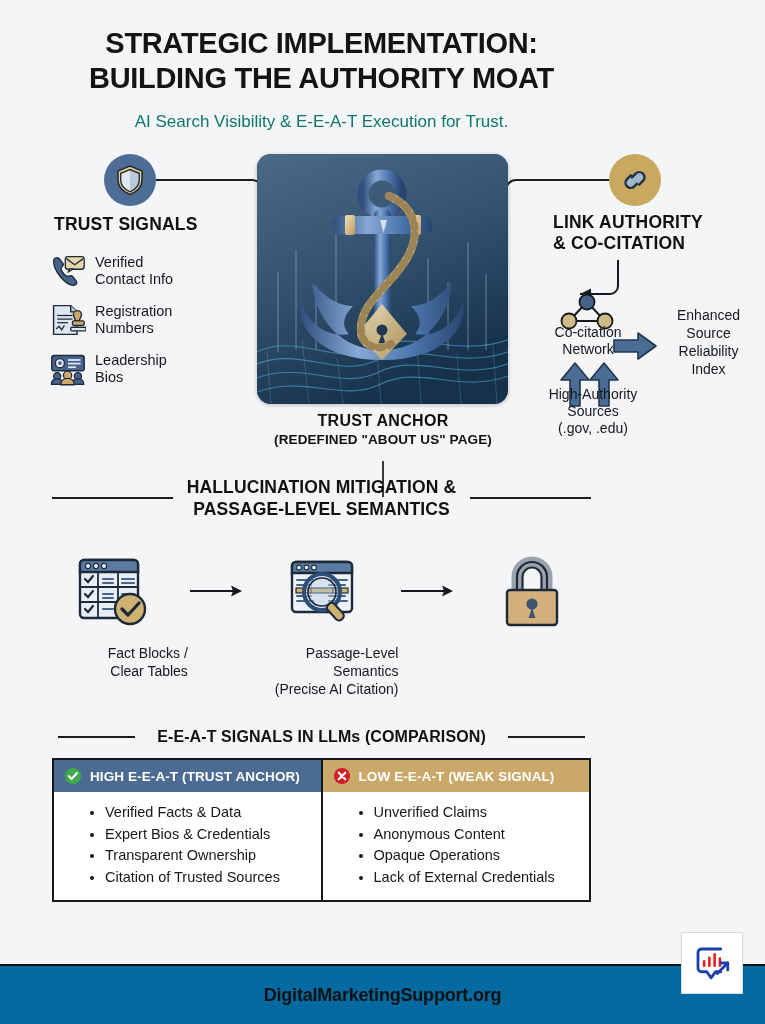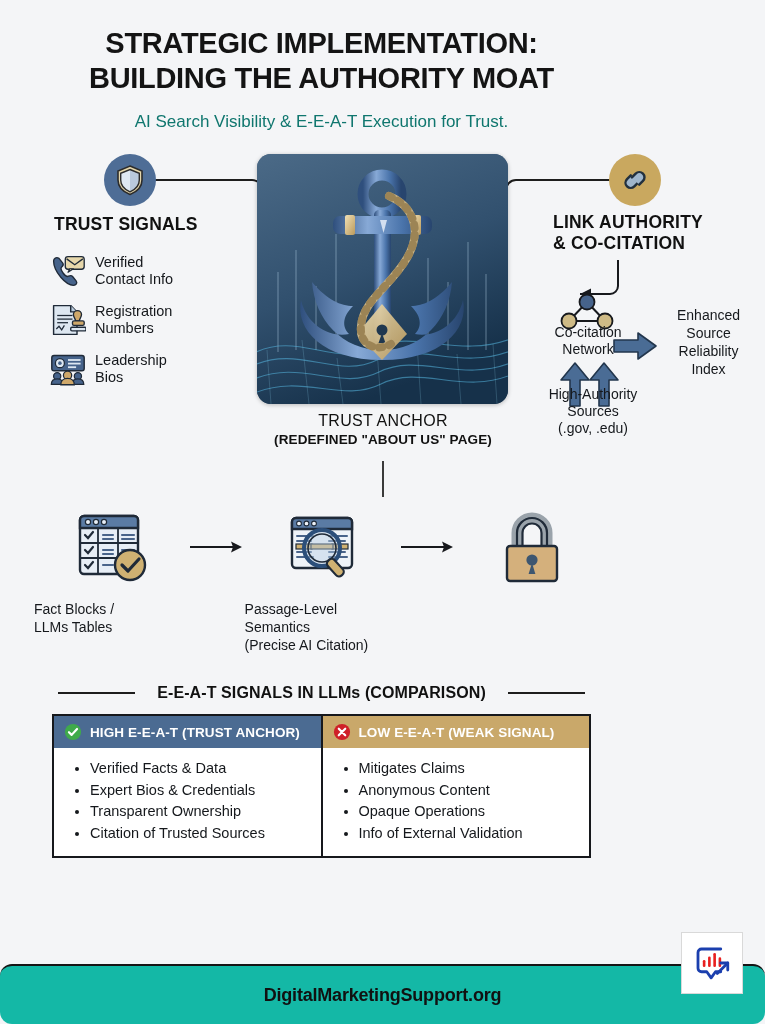--- a/index.html
+++ b/index.html
@@ -51,21 +51,21 @@
   
   .anchorcard{
     position:absolute;left:257px;top:8px;width:251px;height:250px;
     border-radius:14px;overflow:hidden;
     background:linear-gradient(165deg,#3e5a77 0%,#2e4a68 45%,#1d3950 100%);
     box-shadow:0 1px 4px rgba(0,0,0,.25);
   }
   .anchorcaption{
     position:absolute;left:237px;top:266px;width:292px;text-align:center;
   }
-  .anchorcaption .l1{font-size:16px;font-weight:normal;letter-spacing:.3px;}
+  .anchorcaption .l1{font-size:16px;font-weight:bold;letter-spacing:.3px;}
   .anchorcaption .l2{font-size:13.5px;font-weight:bold;letter-spacing:.1px;margin-top:2px;}
 
   
   .cocite{position:absolute;left:528px;top:118px;width:235px;height:200px;}
   .cclabel{
     position:absolute;font-size:14px;line-height:17px;color:#15181c;text-align:center;
   }
   .cc-network{left:0px;top:60px;width:120px;}
   .cc-sources{left:0px;top:122px;width:130px;}
   .cc-enhanced{left:128px;top:42px;width:105px;line-height:18px;}
@@ -82,21 +82,21 @@
   .rule{height:2px;background:#1d1d1d;flex:1;}
   .sec-title{
     font-size:17.5px;font-weight:bold;text-align:center;line-height:22px;
     letter-spacing:.1px;color:#111;white-space:nowrap;
   }
 
   .flowrow{
     display:flex;align-items:flex-start;justify-content:center;
     margin-top:28px;padding:0 34px;
   }
-  .flowitem{width:190px;text-align:left;}
+  .flowitem{width:190px;text-align:right;}
   .flowicon{height:86px;display:flex;align-items:center;justify-content:center;}
   .flowlabel{font-size:14px;line-height:18px;color:#15181c;margin-top:10px;}
   .flowarrow{
     width:70px;display:flex;align-items:center;justify-content:center;
     height:86px;
   }
 
   
   .cmp-title-wrap{
     display:flex;align-items:center;justify-content:center;gap:22px;
@@ -110,29 +110,29 @@
   }
   .tcol{flex:1;}
   .tcol.left{border-right:2px solid #16181c;}
   .thead{
     display:flex;align-items:center;gap:8px;
     padding:7px 10px;font-size:13.5px;font-weight:bold;color:#ffffff;
     letter-spacing:.1px;
   }
   .thead.high{background:#4b6b92;}
   .thead.low{background:#c9a86a;align-items:center;}
-  .tbody{padding:10px 6px 12px 6px;background:#fff;}
+  .tbody{padding:10px 6px 12px 21px;background:#fff;}
   .tbody ul{margin:0;padding-left:30px;}
   .tbody li{font-size:14.5px;line-height:21.5px;color:#15181c;}
 
   
   .footer{
     position:absolute;left:0;bottom:0;width:765px;height:58px;
-    background:#14b8a6;border-top:2px solid #151515;
-    display:flex;align-items:center;justify-content:center;border-radius:12px;
+    background:#0369a1;border-top:2px solid #151515;
+    display:flex;align-items:center;justify-content:center;
   }
   .footer-text{font-size:18px;font-weight:bold;letter-spacing:-0.2px;color:#111;}
   .footer-logo{
     position:absolute;right:22px;top:-34px;width:60px;height:60px;
     background:#fff;border:1px solid #d9d9d9;
     display:flex;align-items:center;justify-content:center;
   }
   svg{display:block;}
 </style>
 </head>
@@ -351,20 +351,28 @@
         <div>Source</div>
         <div>Reliability</div>
         <div>Index</div>
       </div>
     </div>
 
     <div class="conn" style="left:382px;top:315px;width:2px;height:36px;background:#3a3a3a;"></div>
   </div>
 
   <div class="midsection">
+    <div class="sec-title-wrap">
+      <div class="rule"></div>
+      <div class="sec-title">
+        <div>HALLUCINATION MITIGATION &amp;</div>
+        <div>PASSAGE-LEVEL SEMANTICS</div>
+      </div>
+      <div class="rule"></div>
+    </div>
 
     <div class="flowrow">
 
       <div class="flowitem">
         <div class="flowicon">
           <svg width="78" height="78" viewBox="0 0 78 78">
             <rect x="8" y="8" width="58" height="58" rx="4" fill="#e7eef6" stroke="#1f2a38" stroke-width="2.4"></rect>
             <path d="M8 12 a4 4 0 0 1 4 -4 h50 a4 4 0 0 1 4 4 v8 H8 Z" fill="#5a7ba4" stroke="#1f2a38" stroke-width="2.4"></path>
             <g fill="#e7eef6" stroke="#1f2a38" stroke-width="1.2">
               <circle cx="16" cy="14" r="2.6"></circle>
@@ -393,21 +401,21 @@
               <line x1="50" y1="42" x2="62" y2="42"></line>
                 <line x1="50" y1="46" x2="62" y2="46"></line>
               <line x1="50" y1="57" x2="62" y2="57"></line>
             </g>
             <circle cx="58" cy="57" r="15" fill="#cfb172" stroke="#1f2a38" stroke-width="2.4"></circle>
             <path d="M50 57 l6 6 l11 -12" fill="none" stroke="#1f2a38" stroke-width="3.2" stroke-linecap="round" stroke-linejoin="round"></path>
           </svg>
         </div>
         <div class="flowlabel">
           <div>Fact Blocks /</div>
-          <div>LLMs Tables</div>
+          <div>Clear Tables</div>
         </div>
       </div>
 
       <div class="flowarrow">
         <svg width="56" height="18" viewBox="0 0 56 18">
           <line x1="2" y1="9" x2="46" y2="9" stroke="#17191d" stroke-width="2.2"></line>
           <path d="M54 9 L43 3.6 L45 9 L43 14.4 Z" fill="#17191d"></path>
         </svg>
       </div>
 
@@ -496,24 +504,24 @@
       <div class="tcol">
         <div class="thead low">
           <svg width="18" height="18" viewBox="0 0 20 20">
             <circle cx="10" cy="10" r="9" fill="#cf2028"></circle>
             <path d="M6.4 6.4 L13.6 13.6 M13.6 6.4 L6.4 13.6" fill="none" stroke="#ffffff" stroke-width="2.4" stroke-linecap="round"></path>
           </svg>
           <span>LOW E-E-A-T (WEAK SIGNAL)</span>
         </div>
         <div class="tbody">
           <ul>
-            <li>Mitigates Claims</li>
+            <li>Unverified Claims</li>
             <li>Anonymous Content</li>
             <li>Opaque Operations</li>
-            <li>Info of External Validation</li>
+            <li>Lack of External Credentials</li>
           </ul>
         </div>
       </div>
     </div>
   </div>
 
   <div class="footer">
     <div class="footer-text">DigitalMarketingSupport.org</div>
     <div class="footer-logo">
       <svg width="42" height="42" viewBox="0 0 48 48">

